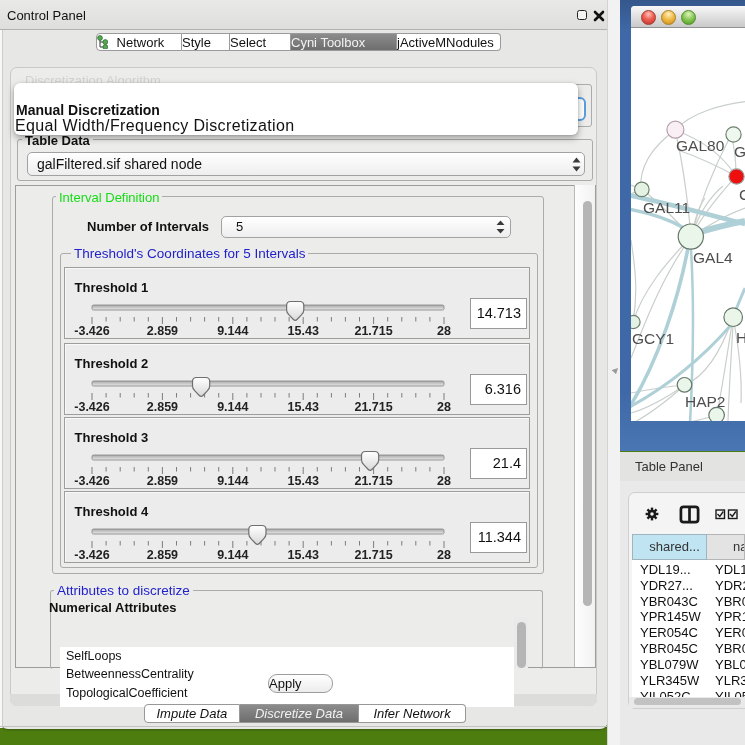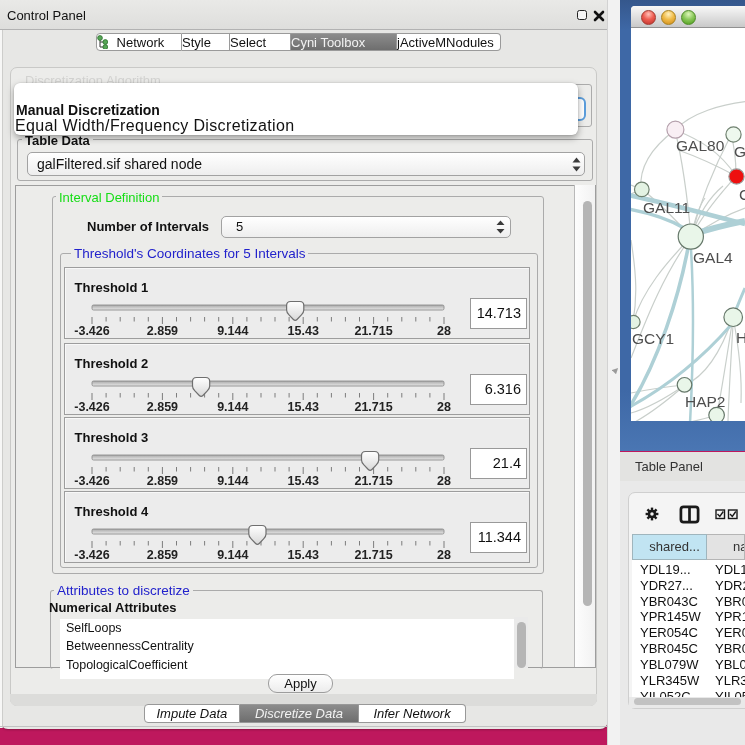--- a/index.html
+++ b/index.html
@@ -1,17 +1,17 @@
 <!DOCTYPE html>
 <html><head>
 <meta charset="utf-8">
 <style>
 * { margin:0; padding:0; box-sizing:border-box; }
 body { font-family:"Liberation Sans", sans-serif; }
-#page { position:relative; width:745px; height:745px; background:#be185d; overflow:hidden; }
+#page { position:relative; width:745px; height:745px; background:#4d7c0f; overflow:hidden; }
 #page > div { position:absolute; }
 
 #lwin { left:0; top:0; width:608px; height:729px; background:#e7e7e5;
   border-radius:0 0 8px 8px; box-shadow:0 1px 2px rgba(0,0,0,0.25); }
 #titlebar { left:0; top:0; width:608px; height:30px;
   background:linear-gradient(#e9e9e7,#dededc); border-bottom:1px solid #b2b2b2; }
 #titlebar .t { position:absolute; left:7px; top:8px; font-size:13px; color:#111; }
 #icoFloat { left:577px; top:10px; width:10px; height:10px; border:1.6px solid #222; border-radius:2.5px; background:#f4f4f4; }
 
 .tab { top:32.5px; height:18.5px; background:#fff; border:1px solid #9a9a9a; border-left:none;
@@ -33,27 +33,27 @@
 #spane { left:15px; top:184.5px; width:581px; height:483px; border:1px solid #9d9d9d; background:#ececea; }
 #vtrack { left:574px; top:185px; width:21px; height:482px; background:linear-gradient(90deg,#fdfdfd,#f2f2f2); border-left:1px solid #b9b9b9; }
 #vthumb { left:583px; top:201px; width:9px; height:405px; background:#b5b5b5; border-radius:4.5px; }
 
 .tpanel { position:absolute; left:64px; width:466px; height:72px; background:#ececec;
   border:1px solid #9d9d9d; box-shadow:inset 1px 1px 0 #f8f8f8; }
 .tlabel { position:absolute; left:9.5px; top:12px; font-size:13px; font-weight:bold; color:#111; }
 .tfield { position:absolute; left:405px; top:30px; width:57px; height:31px; background:#fff;
   border:1px solid #999; font-size:14.5px; color:#111; text-align:right; line-height:29px; padding-right:5px; }
 
-#alist { left:60px; top:619px; width:454px; height:60px; background:#fff; overflow:hidden; }
+#alist { left:60px; top:647px; width:454px; height:60px; background:#fff; overflow:hidden; }
 #alist .it { position:relative; font-size:12.5px; color:#111; padding-left:6px; height:18.3px; line-height:18.3px; }
 #ltrack { left:514px; top:617px; width:14px; height:51px; background:#eaeaea; }
 #lthumb { left:517px; top:622px; width:9px; height:46px; background:#b5b5b5; border-radius:4.5px; }
 
 #apply { left:268px; top:674px; width:65px; height:19px; background:linear-gradient(#ffffff,#ececec);
-  border:1px solid #9d9d9d; border-radius:9px; font-size:13px; color:#111; text-align:center; line-height:17px; }
+  border:1px solid #9d9d9d; border-radius:9px; font-size:13px; color:#111; text-align:left; line-height:17px; }
 
 .btab { top:704.3px; height:19px; background:#fff; border:1px solid #989898; border-left:none;
   font-size:13px; color:#111; text-align:center; line-height:18px;font-style:italic; }
 .btab.first { border-left:1px solid #989898; border-radius:4px 0 0 4px; }
 .btab.last { border-radius:0 4px 4px 0; }
 .btab.sel { background:linear-gradient(#8c8c8c,#6e6e6e); color:#f2f2f2; }
 
 #popup { left:14px; top:83px; width:564px; height:52px; background:#fff;
   border-radius:6px; box-shadow:0 3px 7px rgba(0,0,0,0.35), 0 0 0 0.5px rgba(0,0,0,0.08); }
 #popup div { position:absolute; }

